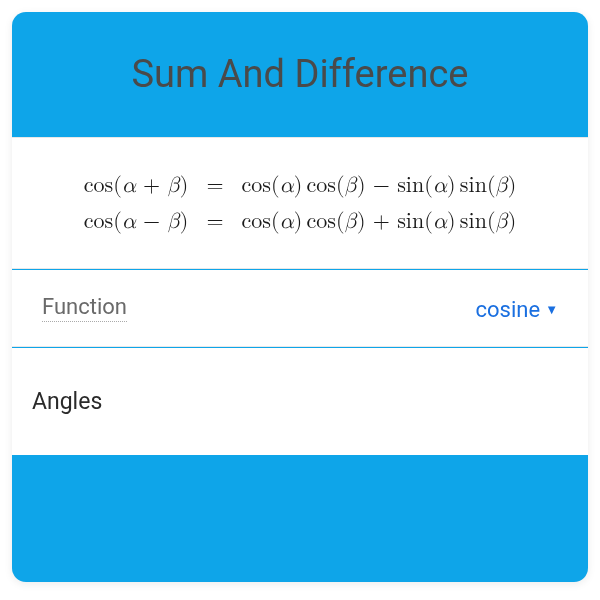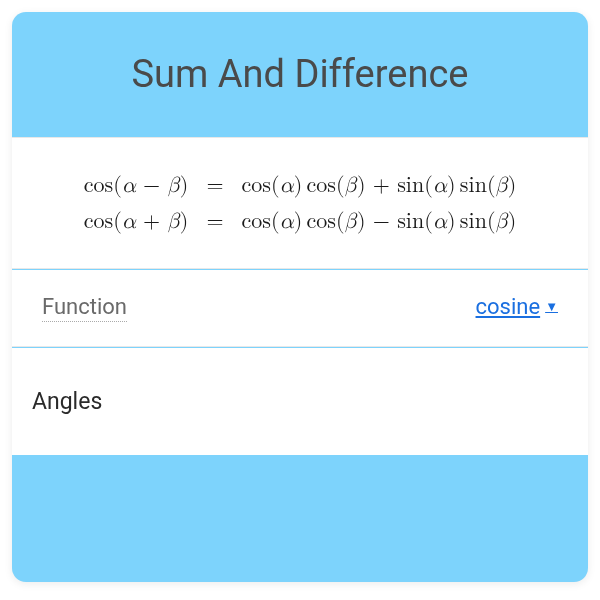--- a/index.html
+++ b/index.html
@@ -5,21 +5,21 @@
     * { margin: 0; padding: 0; box-sizing: border-box; }
     body {
       width: 600px;
       height: 600px;
       background: #ffffff;
       font-family: -apple-system, BlinkMacSystemFont, "Segoe UI", Roboto, sans-serif;
       overflow: hidden;
     }
     .card {
       margin: 12px;
-      background: #7dd3fc;
+      background: #0ea5e9;
       border-radius: 14px;
       box-shadow: 0 2px 8px rgba(0,0,0,0.08);
       overflow: hidden;
       height: 570px;
     }
     .header {
       padding: 38px 20px 38px 20px;
       text-align: center;
     }
     .title {
@@ -46,32 +46,31 @@
     .left { text-align: right; }
     .right { text-align: left; }
     .greek { font-style: italic; }
     .function-row {
       background: #ffffff;
       border-bottom: 1px solid #e8e8e8;
       margin-top: 1px;
       padding: 24px 30px;
       display: flex;
       justify-content: space-between;
-      align-items: flex-start;
+      align-items: flex-end;
     }
     .function-label {
       font-size: 22px;
       color: #6a6a6a;
       border-bottom: 1px dotted #aaa;
       padding-bottom: 2px;
     }
     .function-value {
       font-size: 22px;
       color: #1a6fe0;
-      text-decoration: underline;
       display: flex;
       align-items: center;
       gap: 2px;
       cursor: pointer;
     }
     .chevron {
       font-size: 13px;
       margin-left: 3px;
     }
     .angles-panel {
@@ -94,34 +93,34 @@
     <h1 class="title">
       <span>Sum And Difference</span><br>
     </h1>
   </div>
 
   <div class="formula-panel">
     <table class="formula-table">
       <tbody>
           <tr>
         <td class="left">
+          <span>cos</span>(<span class="greek">α</span> <span>+</span> <span class="greek">β</span>)
+        </td>
+        <td class="eq">=</td>
+        <td class="right">
+          <span>cos</span>(<span class="greek">α</span>) <span>cos</span>(<span class="greek">β</span>) <span>−</span> <span>sin</span>(<span class="greek">α</span>) <span>sin</span>(<span class="greek">β</span>)
+        </td>
+      </tr>
+      <tr>
+        <td class="left">
           <span>cos</span>(<span class="greek">α</span> <span>−</span> <span class="greek">β</span>)
         </td>
         <td class="eq">=</td>
         <td class="right">
           <span>cos</span>(<span class="greek">α</span>) <span>cos</span>(<span class="greek">β</span>) <span>+</span> <span>sin</span>(<span class="greek">α</span>) <span>sin</span>(<span class="greek">β</span>)
-        </td>
-      </tr>
-      <tr>
-        <td class="left">
-          <span>cos</span>(<span class="greek">α</span> <span>+</span> <span class="greek">β</span>)
-        </td>
-        <td class="eq">=</td>
-        <td class="right">
-          <span>cos</span>(<span class="greek">α</span>) <span>cos</span>(<span class="greek">β</span>) <span>−</span> <span>sin</span>(<span class="greek">α</span>) <span>sin</span>(<span class="greek">β</span>)
         </td>
       </tr>
     </tbody>
       </table>
   </div>
 
   <div class="function-row">
     <span class="function-label">Function</span>
     <span class="function-value">
       <span>cosine</span>

